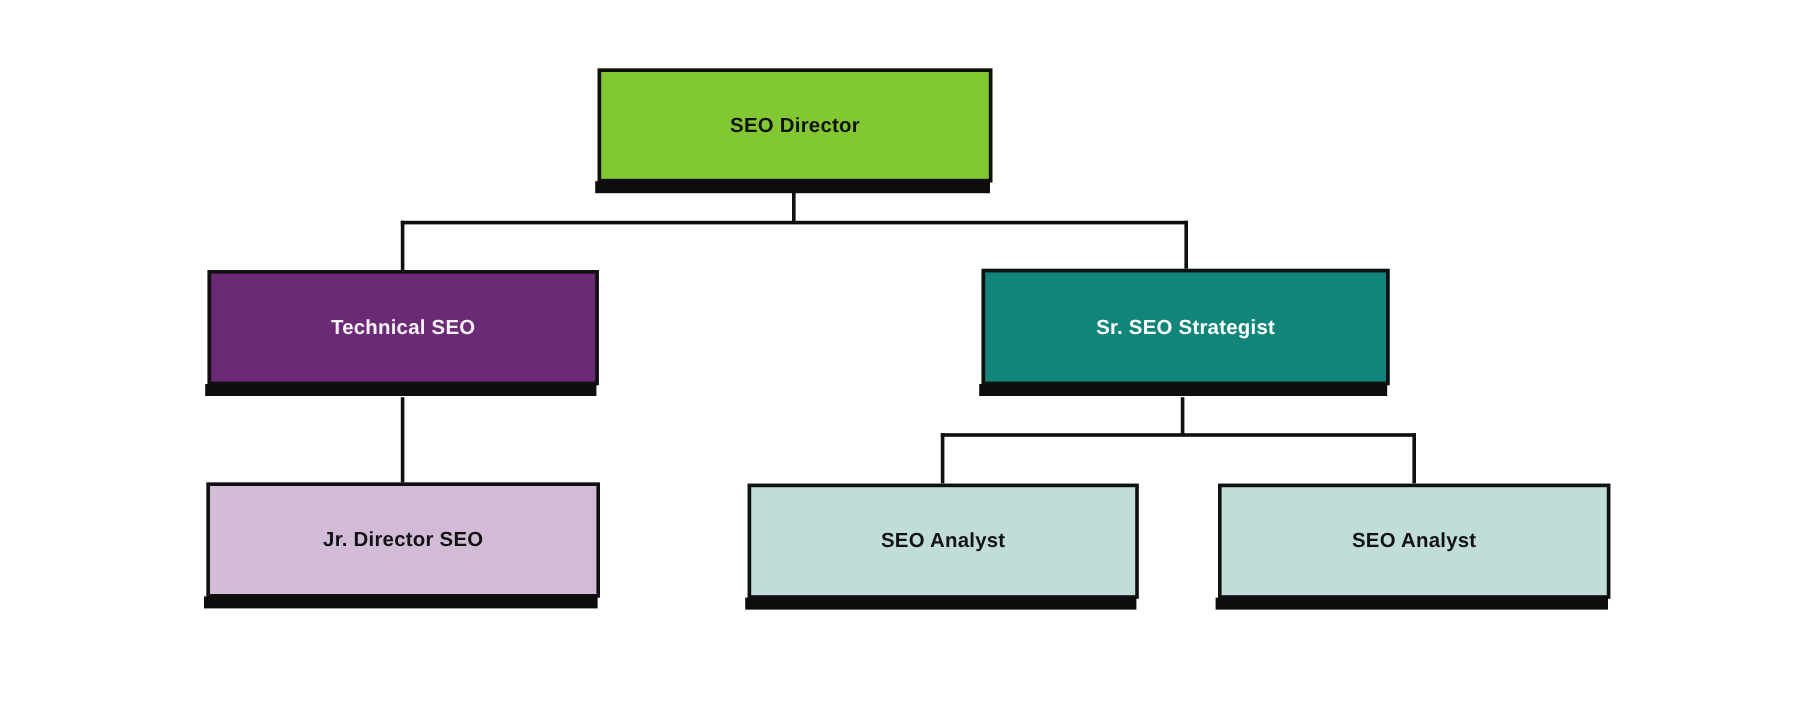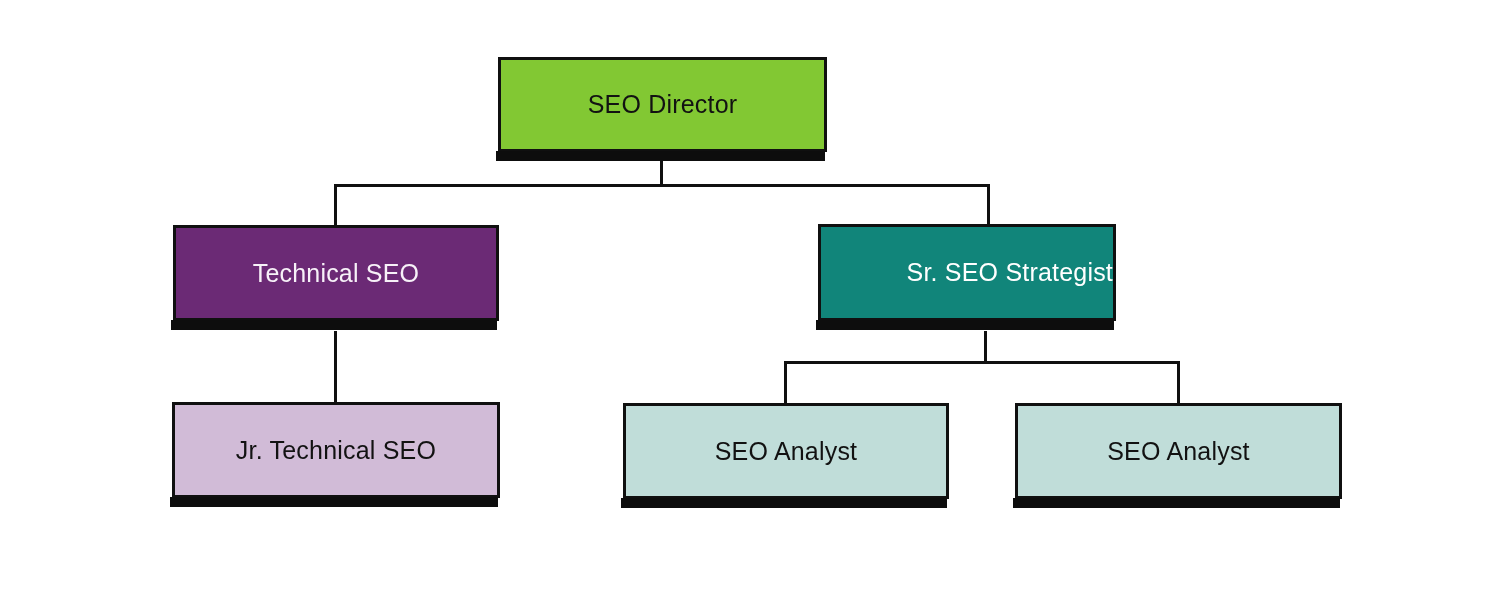--- a/index.html
+++ b/index.html
@@ -15,22 +15,22 @@
     overflow: hidden;
     font-family: "Liberation Sans", "DejaVu Sans", sans-serif;
   }
   .node {
     position: absolute;
     box-sizing: border-box;
     border: 3px solid #101010;
     display: flex;
     align-items: center;
     justify-content: center;
-    font-size: 25px;
-    font-weight: 400;
+    font-size: 17px;
+    font-weight: 700;
     letter-spacing: 0.2px;
     z-index: 2;
   }
   
   .node::after {
     content: "";
     position: absolute;
     left: -5px;
     right: -1px;
     bottom: -12px;
@@ -38,21 +38,21 @@
     background: #0d0d0d;
   }
   .line {
     position: absolute;
     background: #101010;
     z-index: 1;
   }
   
   #node-director        { left: 498px;  top: 57px;  width: 329px; height: 95px; }
   #node-technical-seo   { left: 173px;  top: 225px; width: 326px; height: 96px; }
-  #node-sr-strategist   { left: 818px;  top: 224px; width: 298px; height: 97px; justify-content: flex-end; }
+  #node-sr-strategist   { left: 818px;  top: 224px; width: 340px; height: 97px; }
   #node-jr-technical    { left: 172px;  top: 402px; width: 328px; height: 96px; }
   #node-analyst-1       { left: 623px;  top: 403px; width: 326px; height: 96px; }
   #node-analyst-2       { left: 1015px; top: 403px; width: 327px; height: 96px; }
   
   #line-director-drop   { left: 660px; top: 160px; width: 3px;   height: 26px; }
   #line-top-rail        { left: 334px; top: 184px; width: 656px; height: 3px;  }
   #line-tech-drop       { left: 334px; top: 184px; width: 3px;   height: 41px; }
   #line-strat-drop      { left: 987px; top: 184px; width: 3px;   height: 40px; }
   #line-tech-to-jr      { left: 334px; top: 331px; width: 3px;   height: 72px; }
   #line-strat-down      { left: 984px; top: 331px; width: 3px;   height: 32px; }
@@ -81,21 +81,21 @@
 
   <div class="node" id="node-technical-seo" style="background: rgb(107, 42, 117); color: rgb(247, 241, 248); text-align: center;">
     <span>Technical SEO</span>
   </div>
 
   <div class="node" id="node-sr-strategist" style="background: rgb(17, 133, 122); color: rgb(255, 255, 255);">
     <span>Sr. SEO Strategist</span>
   </div>
 
   <div class="node" id="node-jr-technical" style="background: rgb(209, 187, 215); color: rgb(18, 18, 18);">
-    <span>Jr. Technical SEO</span>
+    <span>Jr. Director SEO</span>
   </div>
 
   <div class="node" id="node-analyst-1" style="background: rgb(192, 221, 217); color: rgb(18, 18, 18);">
     <span>SEO Analyst</span>
   </div>
 
   <div class="node" id="node-analyst-2" style="background: rgb(192, 221, 217); color: rgb(18, 18, 18);">
     <span>SEO Analyst</span>
   </div>
 

